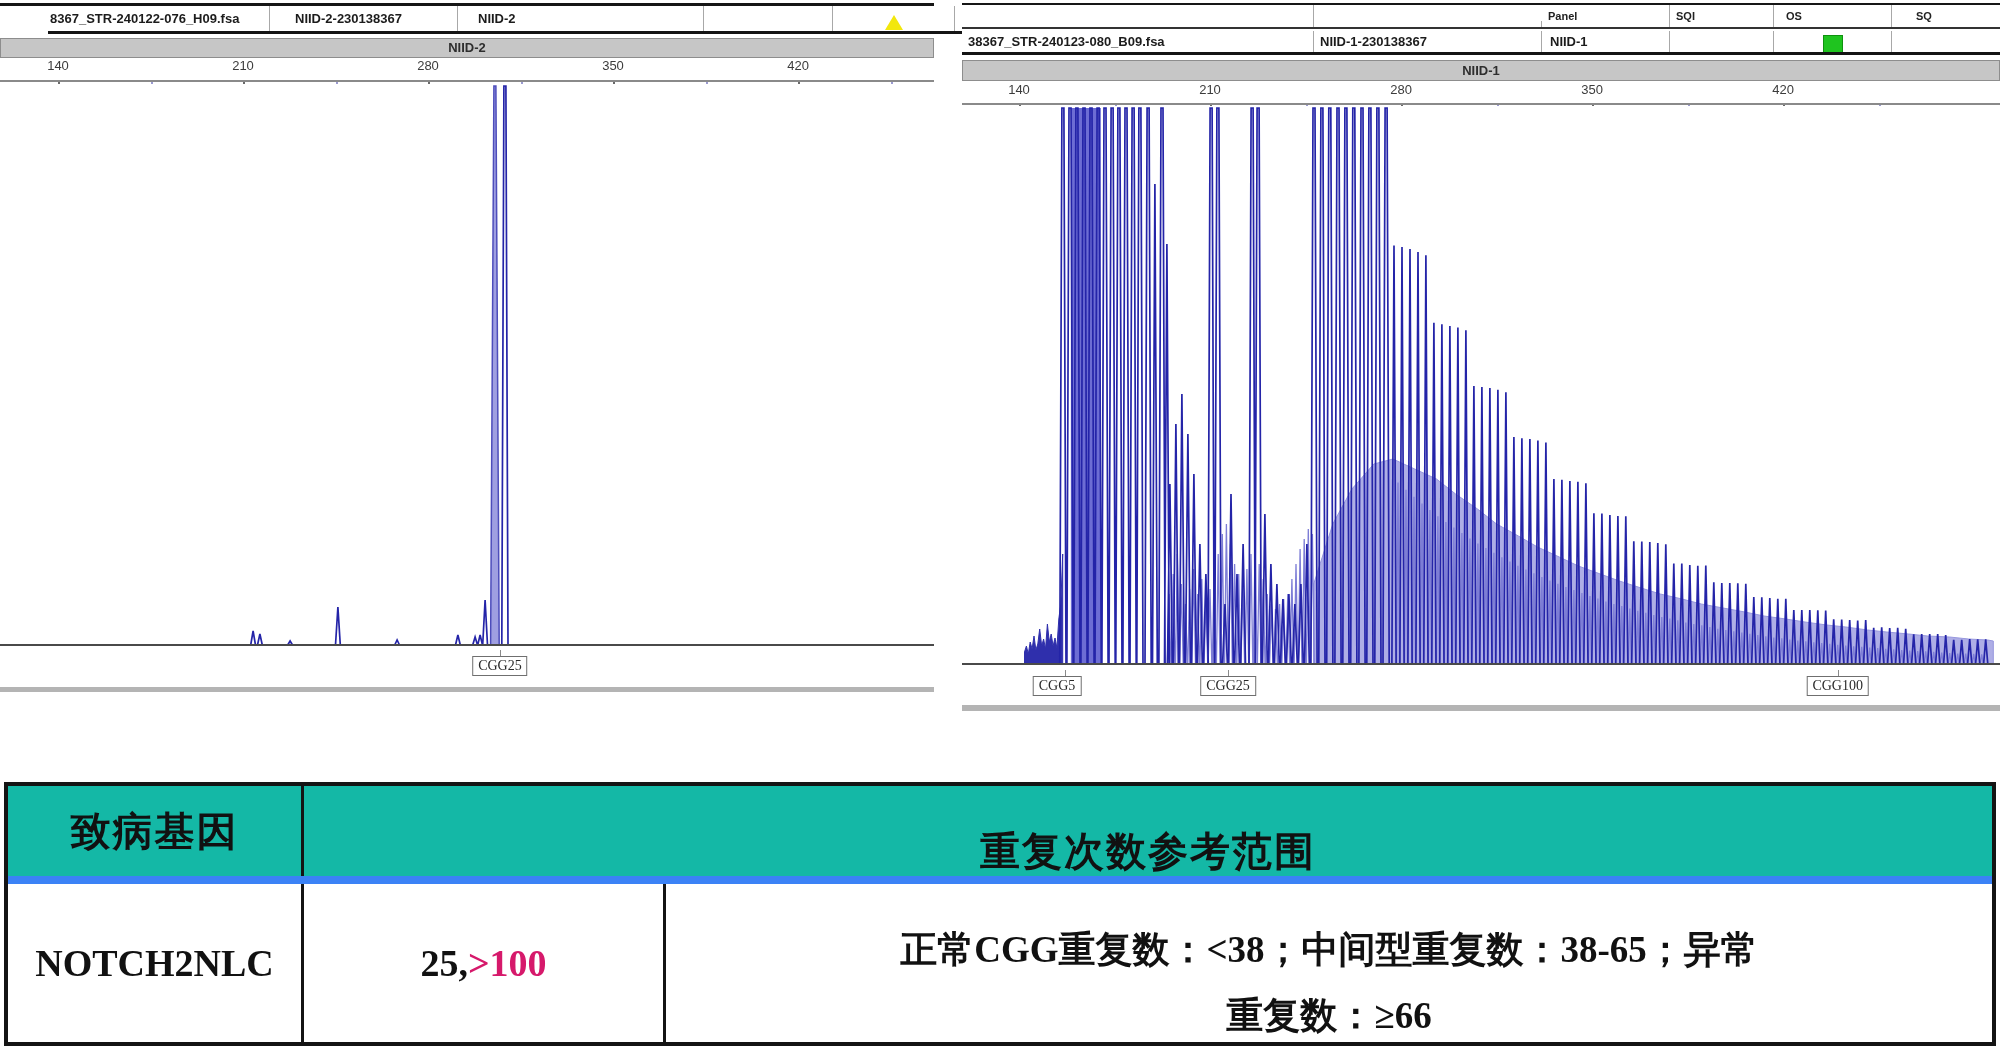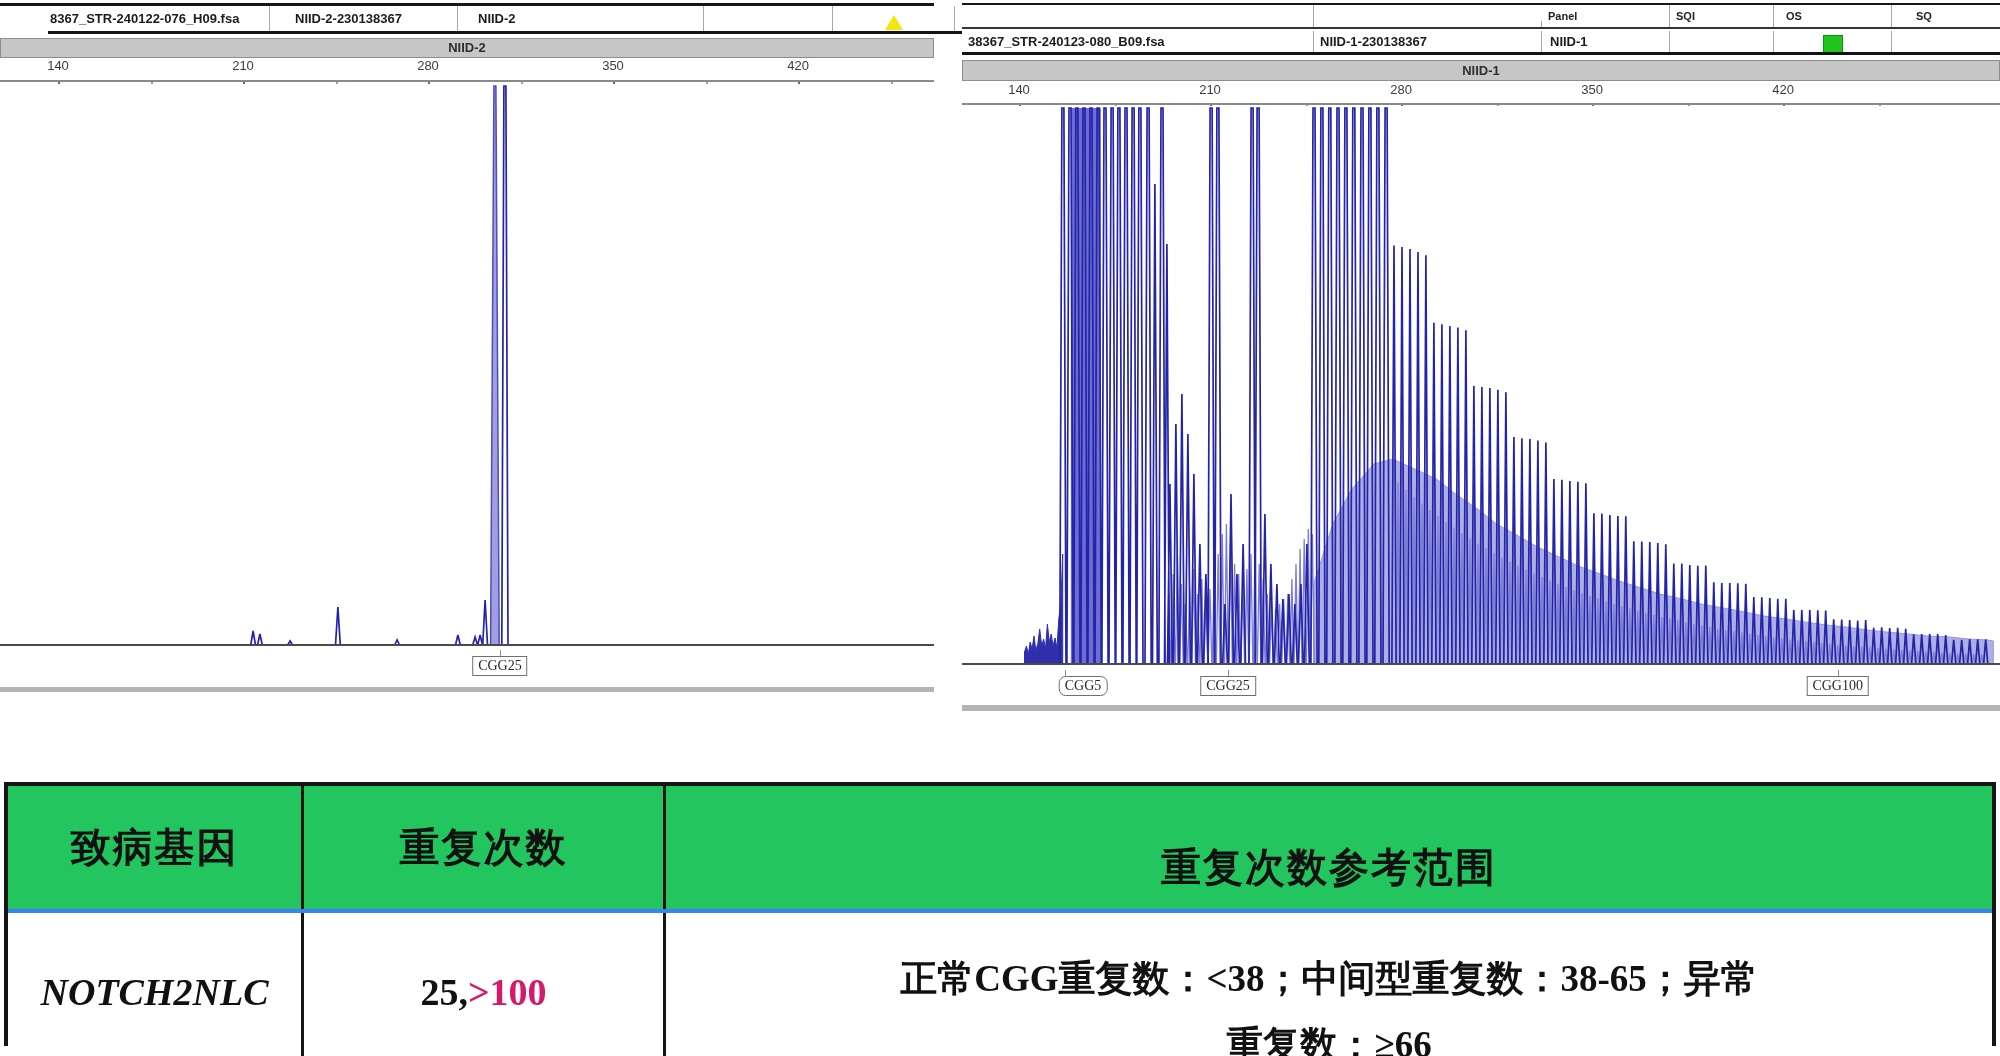--- a/index.html
+++ b/index.html
@@ -32,28 +32,28 @@
   .grayline{position:absolute;left:0;width:100%;background:#b4b4b4;}
   .triangle-icon{display:inline-block;width:0;height:0;border-left:9px solid transparent;
              border-right:9px solid transparent;border-bottom:15px solid #f2e70d;
              vertical-align:middle;margin-top:5px;}
   .square-icon{display:inline-block;width:18px;height:18px;background:#1fc41f;
              border:1px solid #0f920f;margin-top:4px;}
   .oscell{text-align:center;}
   
   .rtable{position:absolute;left:4px;top:782px;width:1992px;height:264px;border:4px solid #141414;
           box-sizing:border-box;font-family:"Liberation Serif",serif;color:#111;}
-  .thead{display:flex;height:127px;background:#22c55e;border-bottom:4px solid #3b82f6;box-sizing:border-box;}
+  .thead{display:flex;height:98px;background:#14b8a6;border-bottom:8px solid #3b82f6;box-sizing:border-box;}
   .trow{display:flex;height:158px;background:#fff;}
   .tc{box-sizing:border-box;display:flex;align-items:center;justify-content:center;
       border-right:3px solid #141414;}
   .tc:last-child{border-right:none;margin-top:40px;}
   .tc1{width:296px;}.tc2{width:362px;}.tc3{flex:1;}
   .thead .tc{font-size:40px;font-weight:bold;letter-spacing:2px;}
-  .gene{font-size:38px;font-weight:bold;font-style:italic;}
+  .gene{font-size:38px;font-weight:bold;}
   .repeats{font-size:38px;font-weight:bold;}
   .rep-red{color:#d6196b;}
   .refcell{flex-direction:column;justify-content:center;font-size:37px;font-weight:bold;line-height:66px;}
 </style>
 </head>
 <body>
 
 <div class="stage">
 
   <section class="panel panel-left">
@@ -143,33 +143,32 @@
         <path d="M351.7,558 L351.7,478.0 L370.8,418.0 L389.9,383.0 L411.8,358.0 L430.9,353.0 L452.7,363.0 L474.5,373.0 L493.6,388.0 L515.5,403.0 L534.6,418.0 L556.4,430.0 L575.5,441.0 L597.3,451.0 L616.4,460.0 L638.3,468.0 L657.4,475.0 L679.2,482.0 L698.3,488.0 L720.1,493.0 L739.3,498.0 L761.1,502.0 L782.9,506.0 L802.0,510.0 L823.8,513.0 L843.0,516.0 L864.8,519.0 L883.9,521.0 L905.7,524.0 L924.8,526.0 L946.7,528.0 L965.8,530.0 L987.6,531.0 L1006.7,533.0 L1025.8,534.0 L1031.3,535.0 L1031.3,558 Z" stroke="#7d7dd6" stroke-width="1" fill="#9a9ae0" opacity="0.8"></path>
         <path d="M205.3,558 L207.1,488.0 L208.9,558 M209.4,558 L211.2,468.0 L213.0,558 M213.5,558 L215.3,448.0 L217.1,558 M217.6,558 L219.4,478.0 L221.2,558 M221.7,558 L223.5,498.0 L225.3,558 M225.8,558 L227.6,483.0 L229.4,558 M229.9,558 L231.7,463.0 L233.5,558 M233.9,558 L235.7,488.0 L237.5,558 M238.0,558 L239.8,473.0 L241.6,558 M242.1,558 L243.9,493.0 L245.7,558 M246.2,558 L248.0,483.0 L249.8,558 M250.3,558 L252.1,468.0 L253.9,558 M254.4,558 L256.2,448.0 L258.0,558 M258.5,558 L260.3,428.0 L262.1,558 M262.6,558 L264.4,418.0 L266.2,558 M266.7,558 L268.5,438.0 L270.3,558 M270.8,558 L272.6,458.0 L274.4,558 M274.9,558 L276.7,468.0 L278.5,558 M279.0,558 L280.8,478.0 L282.6,558 M283.1,558 L284.9,463.0 L286.7,558 M287.2,558 L289.0,448.0 L290.8,558 M291.3,558 L293.1,438.0 L294.9,558 M295.4,558 L297.2,458.0 L299.0,558 M299.4,558 L301.2,473.0 L303.0,558 M303.5,558 L305.3,488.0 L307.1,558 M307.6,558 L309.4,498.0 L311.2,558 M311.7,558 L313.5,503.0 L315.3,558 M315.8,558 L317.6,498.0 L319.4,558 M319.9,558 L321.7,493.0 L323.5,558 M324.0,558 L325.8,488.0 L327.6,558 M328.1,558 L329.9,473.0 L331.7,558 M332.2,558 L334.0,458.0 L335.8,558 M336.3,558 L338.1,443.0 L339.9,558 M340.4,558 L342.2,433.0 L344.0,558 M344.5,558 L346.3,423.0 L348.1,558 M348.6,558 L350.4,428.0 L352.2,558 " stroke="#7d7dd6" stroke-width="1.3" fill="none"></path>
         <path d="M434.5,558 L436.0,376.6 L437.5,558 M442.5,558 L444.0,383.7 L445.5,558 M450.5,558 L452.0,390.8 L453.5,558 M458.5,558 L460.0,397.6 L461.5,558 M466.4,558 L467.9,403.9 L469.4,558 M474.4,558 L475.9,410.2 L477.4,558 M482.4,558 L483.9,416.0 L485.4,558 M490.4,558 L491.9,421.5 L493.4,558 M498.4,558 L499.9,427.0 L501.4,558 M506.4,558 L507.9,432.4 L509.4,558 M514.4,558 L515.9,437.5 L517.4,558 M522.4,558 L523.9,442.1 L525.4,558 M530.4,558 L531.9,446.7 L533.4,558 M538.4,558 L539.9,451.3 L541.4,558 M546.4,558 L547.9,455.5 L549.4,558 M554.4,558 L555.9,459.7 L557.4,558 M562.4,558 L563.9,463.5 L565.4,558 M570.4,558 L571.9,467.3 L573.4,558 M578.4,558 L579.9,471.1 L581.4,558 M586.4,558 L587.9,474.4 L589.4,558 M594.4,558 L595.9,477.8 L597.4,558 M602.4,558 L603.9,481.1 L605.4,558 M610.4,558 L611.9,484.1 L613.4,558 M618.4,558 L619.9,487.0 L621.4,558 M626.4,558 L627.9,490.0 L629.4,558 M634.4,558 L635.9,492.5 L637.4,558 M642.4,558 L643.9,495.4 L645.4,558 M650.4,558 L651.9,497.9 L653.4,558 M658.3,558 L659.8,500.0 L661.3,558 M666.3,558 L667.8,502.6 L669.3,558 M674.3,558 L675.8,504.7 L677.3,558 M682.3,558 L683.8,506.8 L685.3,558 M690.3,558 L691.8,508.9 L693.3,558 M698.3,558 L699.8,511.0 L701.3,558 M706.3,558 L707.8,512.6 L709.3,558 M714.3,558 L715.8,514.3 L717.3,558 M722.3,558 L723.8,516.4 L725.3,558 M730.3,558 L731.8,518.1 L733.3,558 M738.3,558 L739.8,519.4 L741.3,558 M746.3,558 L747.8,521.0 L749.3,558 M754.3,558 L755.8,522.7 L757.3,558 M762.3,558 L763.8,524.0 L765.3,558 M770.3,558 L771.8,525.2 L773.3,558 M778.3,558 L779.8,526.5 L781.3,558 M786.3,558 L787.8,527.8 L789.3,558 M794.3,558 L795.8,529.0 L797.3,558 M802.3,558 L803.8,530.3 L805.3,558 M810.3,558 L811.8,531.5 L813.3,558 M818.3,558 L819.8,532.4 L821.3,558 M826.3,558 L827.8,533.6 L829.3,558 M834.3,558 L835.8,534.5 L837.3,558 M842.3,558 L843.8,535.3 L845.3,558 M850.3,558 L851.8,536.2 L853.3,558 M858.2,558 L859.7,537.0 L861.2,558 M866.2,558 L867.7,537.8 L869.2,558 M874.2,558 L875.7,538.7 L877.2,558 M882.2,558 L883.7,539.5 L885.2,558 M890.2,558 L891.7,540.4 L893.2,558 M898.2,558 L899.7,540.8 L901.2,558 M906.2,558 L907.7,541.6 L909.2,558 M914.2,558 L915.7,542.0 L917.2,558 M922.2,558 L923.7,542.9 L925.2,558 M930.2,558 L931.7,543.3 L933.2,558 M938.2,558 L939.7,544.1 L941.2,558 M946.2,558 L947.7,544.6 L949.2,558 M954.2,558 L955.7,545.0 L957.2,558 M962.2,558 L963.7,545.4 L965.2,558 M970.2,558 L971.7,545.8 L973.2,558 M978.2,558 L979.7,546.7 L981.2,558 M986.2,558 L987.7,547.1 L989.2,558 M994.2,558 L995.7,547.5 L997.2,558 M1002.2,558 L1003.7,547.5 L1005.2,558 M1010.2,558 L1011.7,547.9 L1013.2,558 M1018.2,558 L1019.7,548.3 L1021.2,558 " stroke="#7d7dd6" stroke-width="1.3" fill="none"></path>
         <path d="M429.9,558 L432.0,139.5 L434.1,558 M437.9,558 L440.0,141.1 L442.1,558 M445.9,558 L448.0,143.0 L450.1,558 M453.9,558 L456.0,146.1 L458.1,558 M461.8,558 L463.9,149.3 L466.0,558 M469.8,558 L471.9,216.7 L474.0,558 M477.8,558 L479.9,218.3 L482.0,558 M485.8,558 L487.9,220.0 L490.0,558 M493.8,558 L495.9,221.6 L498.0,558 M501.8,558 L503.9,224.2 L506.0,558 M509.8,558 L511.9,279.9 L514.0,558 M517.8,558 L519.9,281.0 L522.0,558 M525.8,558 L527.9,282.0 L530.0,558 M533.8,558 L535.9,283.7 L538.0,558 M541.8,558 L543.9,286.2 L546.0,558 M549.8,558 L551.9,331.1 L554.0,558 M557.8,558 L559.9,332.2 L562.0,558 M565.8,558 L567.9,333.0 L570.0,558 M573.8,558 L575.9,334.4 L578.0,558 M581.8,558 L583.9,336.5 L586.0,558 M589.8,558 L591.9,372.9 L594.0,558 M597.8,558 L599.9,373.7 L602.0,558 M605.8,558 L607.9,375.0 L610.0,558 M613.8,558 L615.9,375.8 L618.0,558 M621.8,558 L623.9,377.2 L626.0,558 M629.8,558 L631.9,407.3 L634.0,558 M637.8,558 L639.9,407.5 L642.0,558 M645.8,558 L647.9,409.0 L650.0,558 M653.8,558 L655.9,410.0 L658.0,558 M661.7,558 L663.8,410.3 L665.9,558 M669.7,558 L671.8,435.2 L673.9,558 M677.7,558 L679.8,435.4 L681.9,558 M685.7,558 L687.8,436.0 L689.9,558 M693.7,558 L695.8,436.9 L697.9,558 M701.7,558 L703.8,438.2 L705.9,558 M709.7,558 L711.8,457.6 L713.9,558 M717.7,558 L719.8,457.6 L721.9,558 M725.7,558 L727.8,459.0 L729.9,558 M733.7,558 L735.8,459.7 L737.9,558 M741.7,558 L743.8,459.6 L745.9,558 M749.7,558 L751.8,476.2 L753.9,558 M757.7,558 L759.8,476.9 L761.9,558 M765.7,558 L767.8,477.0 L769.9,558 M773.7,558 L775.8,477.3 L777.9,558 M781.7,558 L783.8,477.8 L785.9,558 M789.7,558 L791.8,491.0 L793.9,558 M797.7,558 L799.8,491.4 L801.9,558 M805.7,558 L807.8,492.0 L809.9,558 M813.7,558 L815.8,492.8 L817.9,558 M821.7,558 L823.8,492.7 L825.9,558 M829.7,558 L831.8,504.1 L833.9,558 M837.7,558 L839.8,504.0 L841.9,558 M845.7,558 L847.8,504.0 L849.9,558 M853.7,558 L855.8,504.2 L857.9,558 M861.6,558 L863.7,504.5 L865.8,558 M869.6,558 L871.7,513.4 L873.8,558 M877.6,558 L879.7,513.6 L881.8,558 M885.6,558 L887.7,514.0 L889.8,558 M893.6,558 L895.7,514.5 L897.8,558 M901.6,558 L903.7,514.1 L905.8,558 M909.6,558 L911.7,521.7 L913.8,558 M917.6,558 L919.7,521.3 L921.8,558 M925.6,558 L927.7,522.0 L929.8,558 M933.6,558 L935.7,521.8 L937.8,558 M941.6,558 L943.7,522.7 L945.8,558 M949.6,558 L951.7,528.2 L953.8,558 M957.6,558 L959.7,528.1 L961.8,558 M965.6,558 L967.7,528.0 L969.8,558 M973.6,558 L975.7,528.0 L977.8,558 M981.6,558 L983.7,529.1 L985.8,558 M989.6,558 L991.7,533.8 L993.8,558 M997.6,558 L999.7,533.9 L1001.8,558 M1005.6,558 L1007.7,533.0 L1009.8,558 M1013.6,558 L1015.7,533.2 L1017.8,558 M1021.6,558 L1023.7,533.4 L1025.8,558 " stroke="#2424a8" stroke-width="1.7" fill="none"></path>
         <path d="M62.5,558 L62.5,546.0 L64.4,540.0 L66.3,548.0 L68.2,536.0 L70.1,543.0 L72.0,530.0 L73.9,544.0 L75.8,538.0 L77.7,523.0 L79.7,540.0 L81.6,533.0 L83.5,543.0 L85.4,518.0 L87.3,536.0 L89.2,528.0 L91.1,540.0 L93.0,532.0 L94.9,542.0 L96.8,513.0 L98.8,498.0 L100.7,448.0 L100.7,558 Z" stroke="#2424a8" stroke-width="1" fill="#2424a8" opacity="0.95"></path>
         <path d="M97.8,558 L99.9,2 L101.9,2 L104.0,558 M104.9,558 L107.0,2 L109.0,2 L111.1,558 M111.8,558 L113.9,2 L115.9,2 L118.0,558 M118.9,558 L121.0,2 L123.0,2 L125.1,558 M125.9,558 L128.0,2 L130.0,2 L132.1,558 M133.0,558 L135.1,2 L137.1,2 L139.2,558 M139.9,558 L142.0,2 L144.0,2 L146.1,558 M147.0,558 L149.1,2 L151.1,2 L153.2,558 M153.8,558 L155.9,2 L157.9,2 L160.0,558 M160.9,558 L163.0,2 L165.0,2 L167.1,558 M168.0,558 L170.1,2 L172.1,2 L174.2,558 M174.8,558 L176.9,2 L178.9,2 L181.0,558 M183.0,558 L185.1,2 L187.1,2 L189.2,558 M190.5,558 L192.9,78.0 L195.3,558 M196.9,558 L199.0,2 L201.0,2 L203.1,558 M202.5,558 L204.9,138.0 L207.3,558 M205.5,558 L207.9,378.0 L210.3,558 M211.5,558 L213.9,318.0 L216.3,558 M217.5,558 L219.9,288.0 L222.3,558 M223.5,558 L225.9,328.0 L228.3,558 M229.5,558 L231.9,368.0 L234.3,558 M235.5,558 L237.9,438.0 L240.3,558 M241.5,558 L243.9,468.0 L246.3,558 M246.0,558 L248.1,2 L250.1,2 L252.2,558 M252.8,558 L254.9,2 L256.9,2 L259.0,558 M260.6,558 L263.0,498.0 L265.4,558 M266.6,558 L269.0,388.0 L271.4,558 M272.6,558 L275.0,468.0 L277.4,558 M278.7,558 L281.1,438.0 L283.5,558 M287.0,558 L289.1,2 L291.1,2 L293.2,558 M293.0,558 L295.1,2 L297.1,2 L299.2,558 M300.5,558 L302.9,408.0 L305.3,558 M306.5,558 L308.9,458.0 L311.3,558 M312.5,558 L314.9,478.0 L317.3,558 M318.5,558 L320.9,493.0 L323.3,558 M324.5,558 L326.9,488.0 L329.3,558 M330.5,558 L332.9,498.0 L335.3,558 M336.5,558 L338.9,478.0 L341.3,558 M342.5,558 L344.9,438.0 L347.3,558 M348.9,558 L351.0,2 L353.0,2 L355.1,558 M356.8,558 L358.9,2 L360.9,2 L363.0,558 M364.7,558 L366.8,2 L368.8,2 L370.9,558 M372.9,558 L375.0,2 L377.0,2 L379.1,558 M380.8,558 L382.9,2 L384.9,2 L387.0,558 M388.7,558 L390.8,2 L392.8,2 L394.9,558 M396.9,558 L399.0,2 L401.0,2 L403.1,558 M404.8,558 L406.9,2 L408.9,2 L411.0,558 M412.8,558 L414.9,2 L416.9,2 L419.0,558 M421.0,558 L423.1,2 L425.1,2 L427.2,558 " stroke="#2424a8" stroke-width="1.7" fill="none"></path>
         <path d="M0,558 L1038,558" stroke="#4a4a4a" stroke-width="2" fill="none"></path>
       </svg>
     <div class="labelstrip" style="top:670px;height:32px;" id="labels-1">
         <div class="alleletick" style="left: 103.393px;"></div>
-        <div class="allelebox" style="left: 121px; border-radius: 7px;">CGG5</div>
+        <div class="allelebox" style="left: 95px;">CGG5</div>
         <div class="alleletick" style="left: 266.041px;"></div>
         <div class="allelebox" style="left: 266.041px;">CGG25</div>
         <div class="alleletick" style="left: 875.7px;"></div>
         <div class="allelebox" style="left: 875.7px;">CGG100</div>
       </div>
     <div class="grayline" style="top:705px;height:6px;"></div>
   </section>
 
   <div class="rtable">
     <div class="thead">
       <div class="tc tc1">致病基因</div>
-      <div class="tc tc2">重复次数</div>
       <div class="tc tc3">重复次数参考范围</div>
     </div>
     <div class="trow">
       <div class="tc tc1 gene">NOTCH2NLC</div>
       <div class="tc tc2 repeats">
           <span>25,</span>
           <span class="rep-red">&gt;100</span>
         </div>
       <div class="tc tc3 refcell">
         <div>正常CGG重复数：&lt;38；中间型重复数：38-65；异常</div>

